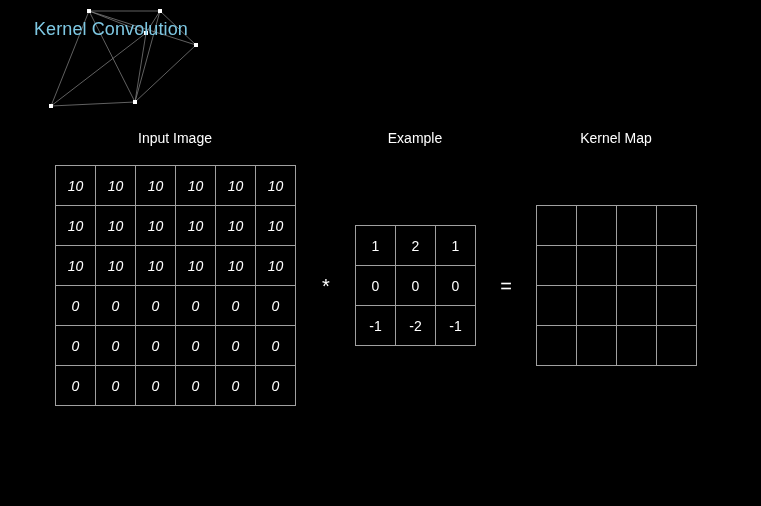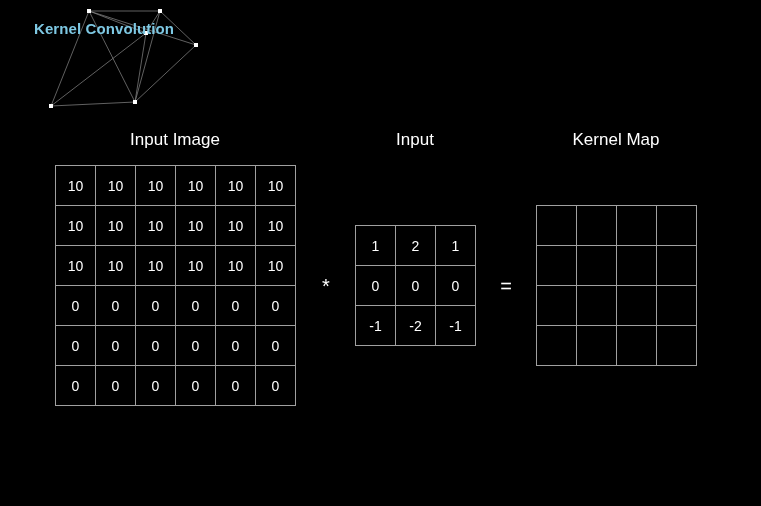--- a/index.html
+++ b/index.html
@@ -27,39 +27,39 @@
   }
 
   
   #title-block {
     position: absolute;
     left: 34px;
     top: 16px;
     z-index: 2;
   }
   #title-line1 {
-    font-size: 15px;
-    font-weight: bold;
+    font-size: 18px;
+    font-weight: normal;
     letter-spacing: 0.1px;
     line-height: 26px;
     white-space: nowrap;
   }
   #title-line2 {
     font-size: 34px;
     font-weight: normal;
     line-height: 40px;
     white-space: nowrap;
     margin-top: -1px;
   }
 
   
   .section-heading {
     position: absolute;
     color: #ffffff;
-    font-size: 17px;
+    font-size: 14px;
     font-weight: normal;
     white-space: nowrap;
     text-align: center;
   }
   #heading-input  { left: 55px;  top: 130px; width: 240px; }
   #heading-kernel { left: 355px; top: 130px; width: 120px; }
   #heading-output { left: 536px; top: 130px; width: 160px; }
 
   
   .grid {
@@ -78,20 +78,21 @@
     justify-content: center;
     color: #ffffff;
     font-size: 14px;
     line-height: 1;
   }
 
   #grid-input {
     left: 55px; top: 165px;
     grid-template-columns: repeat(6, 40px);
     grid-template-rows: repeat(6, 40px);
+    font-style: italic;
   }
   #grid-kernel {
     left: 355px; top: 225px;
     grid-template-columns: repeat(3, 40px);
     grid-template-rows: repeat(3, 40px);
   }
   #grid-output {
     left: 536px; top: 205px;
     grid-template-columns: repeat(4, 40px);
     grid-template-rows: repeat(4, 40px);
@@ -131,21 +132,21 @@
     <rect x="9" y="104" width="4" height="4" fill="#ffffff"></rect>
     <rect x="93" y="100" width="4" height="4" fill="#ffffff"></rect>
     <rect x="104" y="31" width="4" height="4" fill="#ffffff"></rect>
   </svg>
 
 <div id="title-block">
   <div id="title-line1" style="color: rgb(126, 200, 227);">Kernel Convolution</div>
 </div>
 
 <div class="section-heading" id="heading-input">Input Image</div>
-<div class="section-heading" id="heading-kernel">Input</div>
+<div class="section-heading" id="heading-kernel">Example</div>
 <div class="section-heading" id="heading-output">Kernel Map</div>
 
 <div class="grid" id="grid-input" style="border-color: rgb(160, 160, 160);">
     <div class="cell" style="color: rgb(255, 255, 255); border-color: rgb(160, 160, 160);">10</div>
     <div class="cell" style="color: rgb(255, 255, 255); border-color: rgb(160, 160, 160);">10</div>
     <div class="cell" style="color: rgb(255, 255, 255); border-color: rgb(160, 160, 160);">10</div>
     <div class="cell" style="color: rgb(255, 255, 255); border-color: rgb(160, 160, 160);">10</div>
     <div class="cell" style="color: rgb(255, 255, 255); border-color: rgb(160, 160, 160);">10</div>
     <div class="cell" style="color: rgb(255, 255, 255); border-color: rgb(160, 160, 160);">10</div>
     <div class="cell" style="color: rgb(255, 255, 255); border-color: rgb(160, 160, 160);">10</div>

